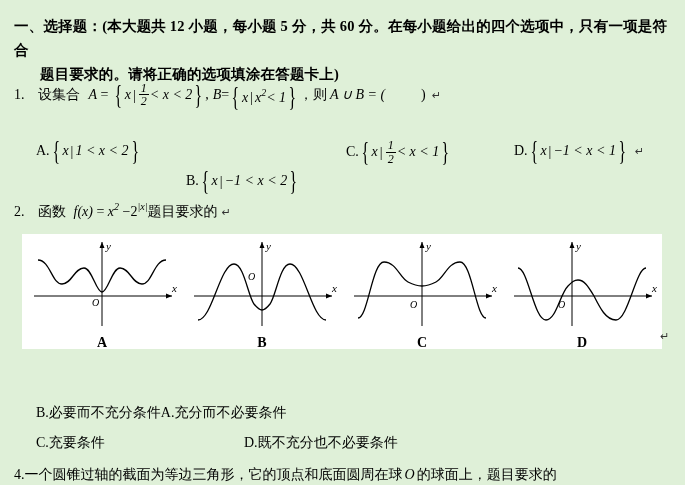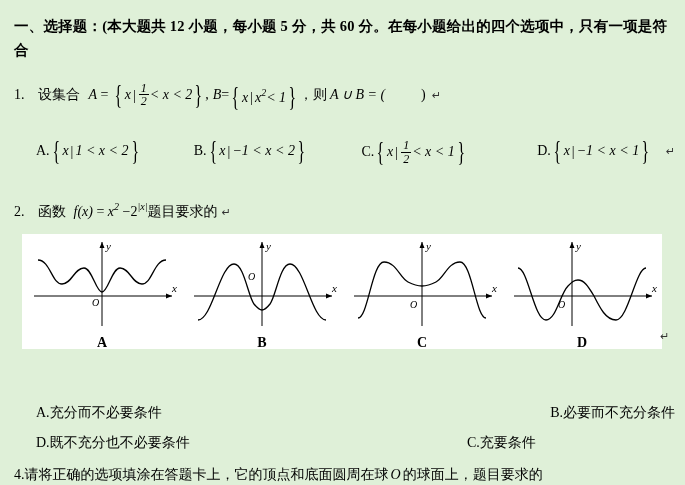--- a/index.html
+++ b/index.html
@@ -31,21 +31,21 @@
     font-size:14px;
     line-height:22px;
   }
   .qnum{display:inline-block;}
   .opts{
     position:absolute;
     left:36px;right:10px;
     font-size:14px;
     line-height:22px;
   }
-  .opt-row{display:flex;justify-content:space-between;}
+  .opt-row{display:flex;}
   .opt{white-space:nowrap;}
   .math{font-style:italic;}
   sup{font-size:0.72em;vertical-align:super;font-style:italic;}
   .frac{
     display:inline-block;
     vertical-align:middle;
     text-align:center;
     font-size:12px;
     line-height:1.05;
     font-style:italic;
@@ -98,36 +98,37 @@
     line-height:22px;
   }
 </style>
 </head>
 <body>
 
 <div class="page">
 
   <div class="sec-title">
     <span>一、选择题：(本大题共 12 小题，每小题 5 分，共 60 分。在每小题给出的四个选项中，只有一项是符合</span>
+    <span class="l2">题目要求的。请将正确的选项填涂在答题卡上)</span>
   </div>
 
   <div class="q" style="top:82px;">
     <span class="qnum">1.</span>
     <span style="margin-left:10px;">设集合</span>
     <span class="math" style="margin-left:5px;">A</span>
     <span>=</span>
     <span class="setpart"><span class="brace">{</span><span class="math">x</span><span class="pipe">|</span><span class="frac"><span class="num">1</span><span class="den">2</span></span><span class="math">&lt; x &lt; 2</span><span class="brace">}</span></span><span>,</span><span class="math" style="margin-left:4px;">B</span><span>=</span><span class="setpart"><span class="brace">{</span><span class="math">x</span><span class="pipe">|</span><span class="math">x</span><sup>2</sup><span class="math">&lt; 1</span><span class="brace">}</span></span><span>，则</span><span class="math" style="margin-left:3px;">A ∪ B = (</span><span style="margin-left:36px;">)</span><span class="ret" style="margin-left:6px;">↵</span>
   </div>
 
   <div class="opts" style="top:140px;">
     <div class="opt-row">
       <span class="opt" style="width:150px;">
         <span>A.</span><span class="setpart"><span class="brace">{</span><span class="math">x</span><span class="pipe">|</span><span class="math">1 &lt; x &lt; 2</span><span class="brace">}</span></span>
       </span>
-      <span class="opt" style="width:160px;">
+      <span class="opt" style="width:160px;margin-top:30px;">
         <span>B.</span><span class="setpart"><span class="brace">{</span><span class="math">x</span><span class="pipe">|</span><span class="math">−1 &lt; x &lt; 2</span><span class="brace">}</span></span>
       </span>
       <span class="opt" style="width:168px;">
         <span>C.</span><span class="setpart"><span class="brace">{</span><span class="math">x</span><span class="pipe">|</span><span class="frac"><span class="num">1</span><span class="den">2</span></span><span class="math">&lt; x &lt; 1</span><span class="brace">}</span></span>
       </span>
       <span class="opt">
         <span>D.</span><span class="setpart"><span class="brace">{</span><span class="math">x</span><span class="pipe">|</span><span class="math">−1 &lt; x &lt; 1</span><span class="brace">}</span></span>
       </span>
       <span class="ret" style="margin-left:6px;">↵</span>
     </div>
@@ -198,36 +199,36 @@
         <text x="56" y="74" font-size="10" font-style="italic" font-family="Liberation Serif, serif">O</text>
       </svg>
       <div class="figlabel">D</div>
     </div>
   </div>
   <span class="ret" style="position:absolute;left:660px;top:330px;">↵</span>
 
 
   <div class="opts" style="top:402px;">
     <div class="opt-row">
+      <span class="opt">
+        <span>B.</span><span>必要而不充分条件</span>
+      </span>
       <span class="opt" style="width:208px;">
         <span>A.</span><span>充分而不必要条件</span>
       </span>
-      <span class="opt">
-        <span>B.</span><span>必要而不充分条件</span>
-      </span>
     </div>
   </div>
   <div class="opts" style="top:432px;">
     <div class="opt-row">
+      <span class="opt" style="width:208px;">
+        <span>C.</span><span>充要条件</span>
+      </span>
       <span class="opt">
         <span>D.</span><span>既不充分也不必要条件</span>
       </span>
-      <span class="opt" style="width:208px;">
-        <span>C.</span><span>充要条件</span>
-      </span>
     </div>
   </div>
 
   <div class="tail" style="top:464px;">
-    <span class="qnum">4.</span><span>请将正确的选项填涂在答题卡上，它的顶点和底面圆周在球</span><span class="math" style="margin:0 2px;">O</span><span>的球面上，题目要求的</span>
+    <span class="qnum">4.</span><span>一个圆锥过轴的截面为等边三角形，它的顶点和底面圆周在球</span><span class="math" style="margin:0 2px;">O</span><span>的球面上，题目要求的</span>
   </div>
 
 </div>
 
 </body></html>

